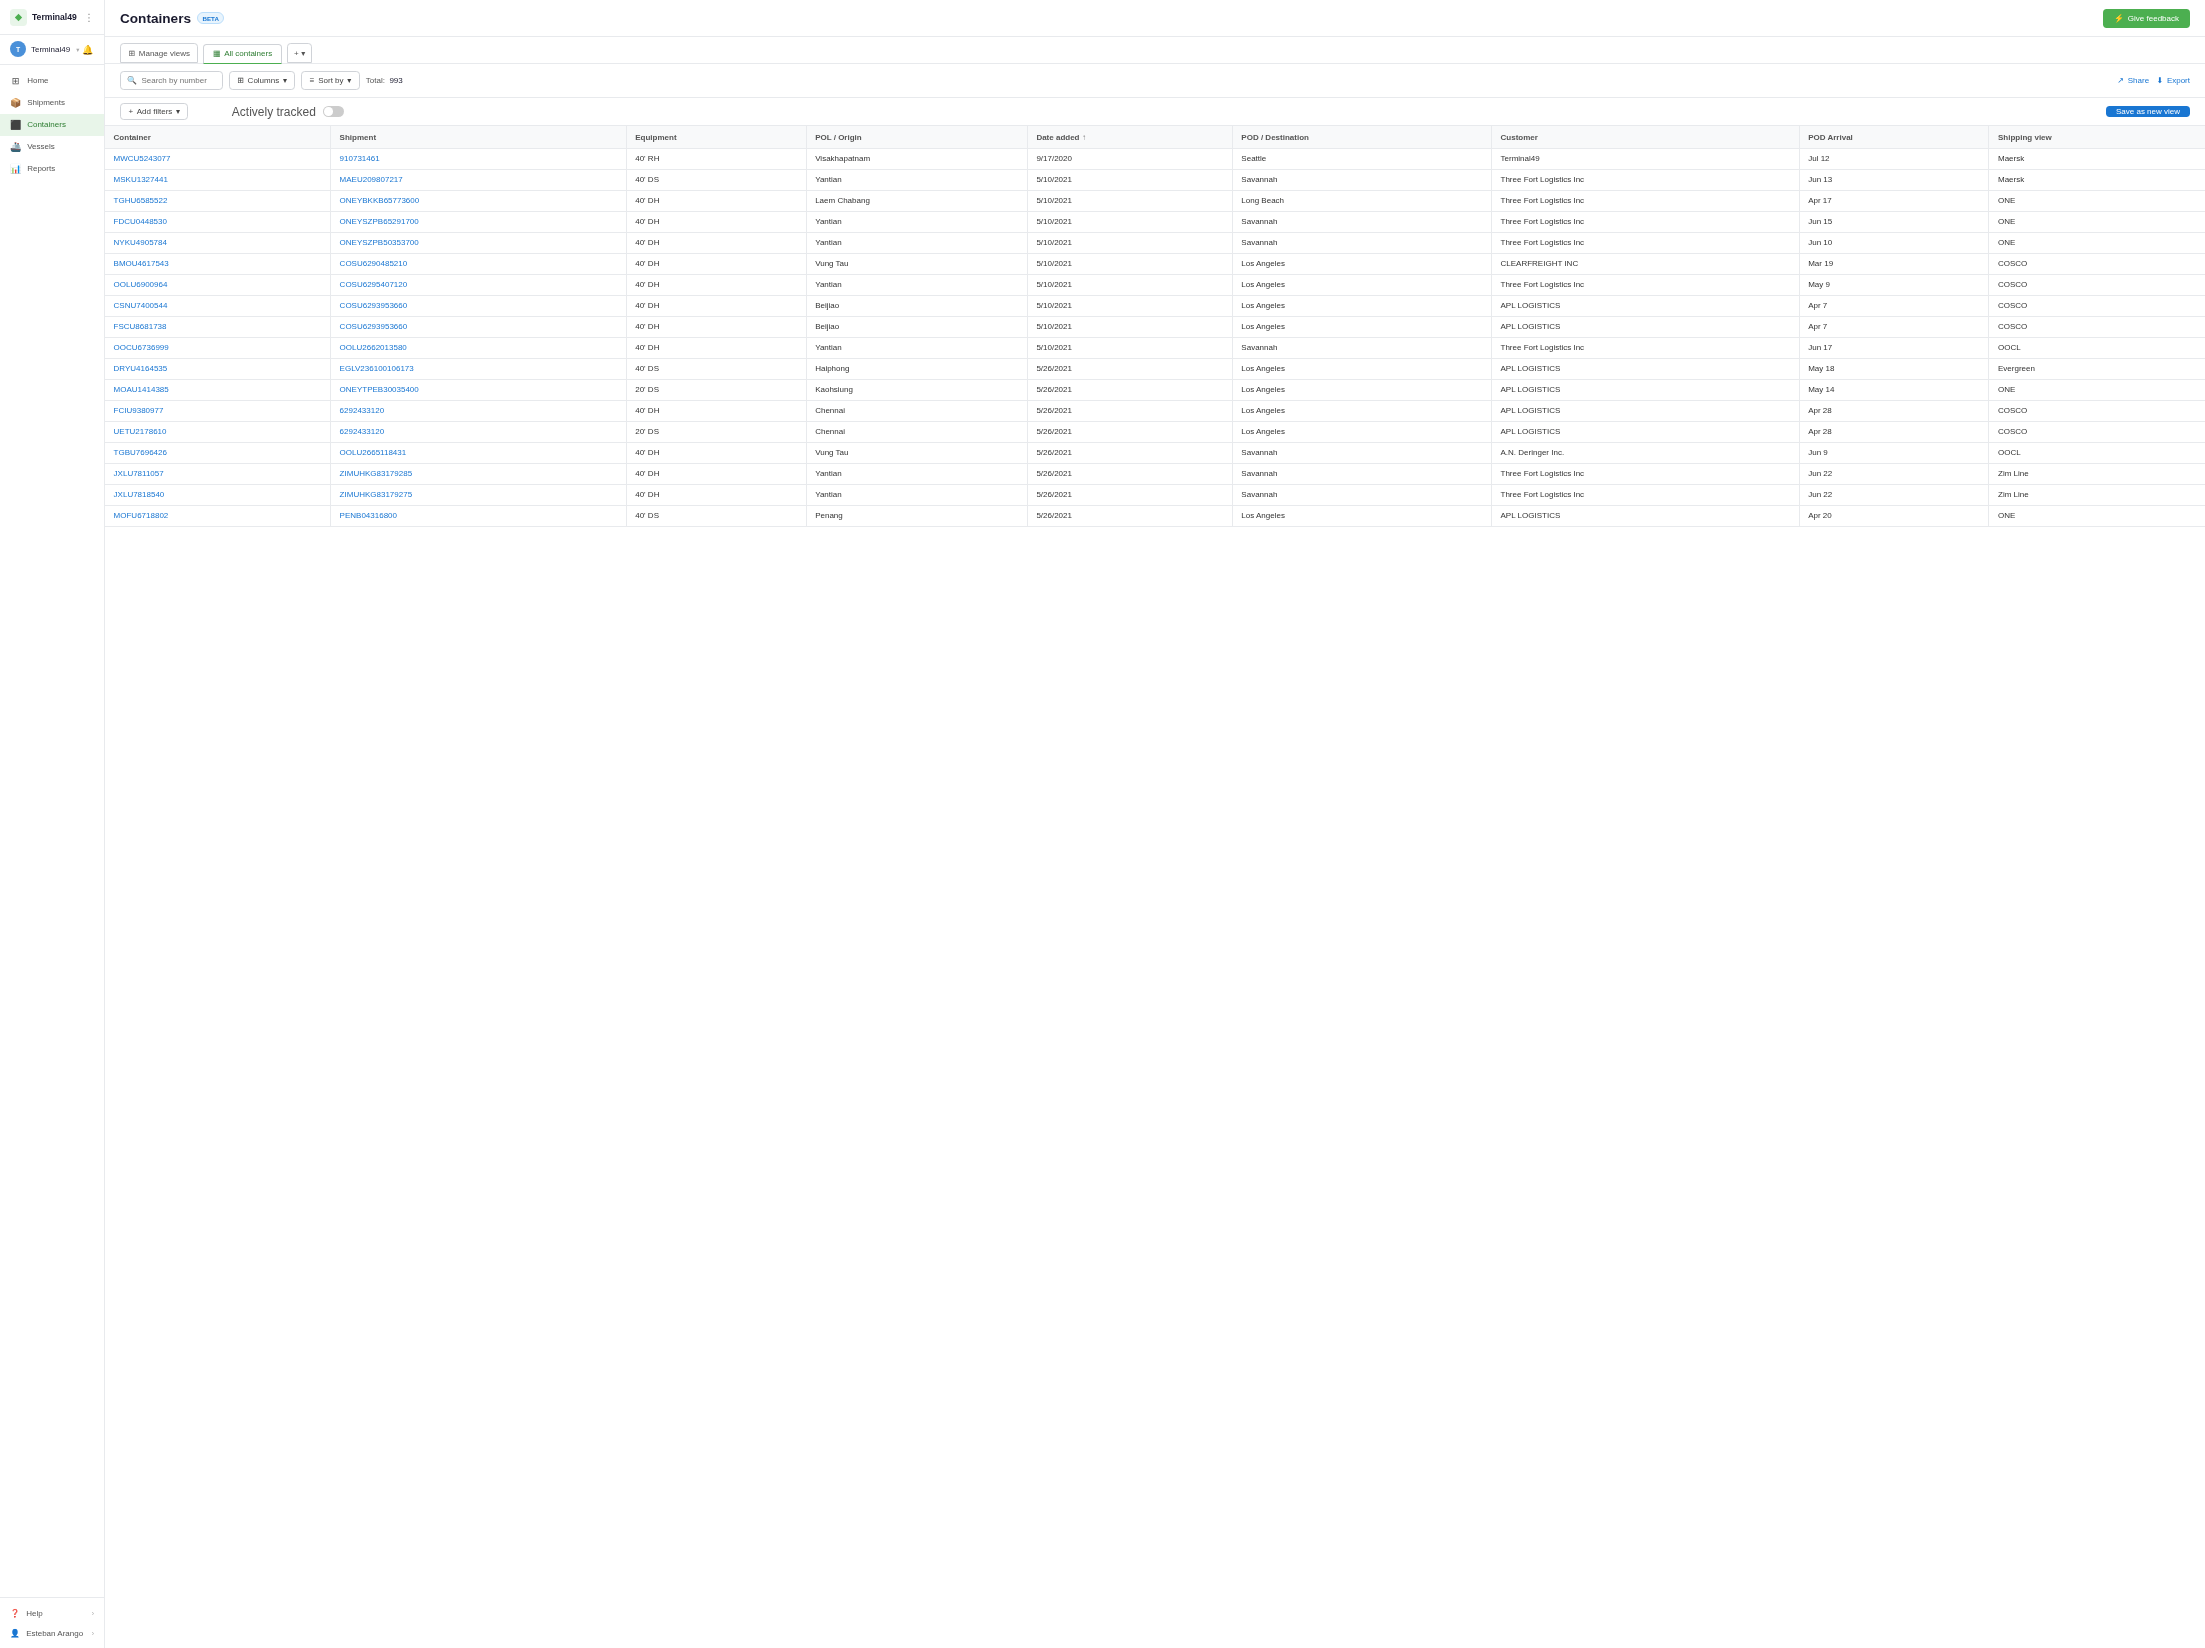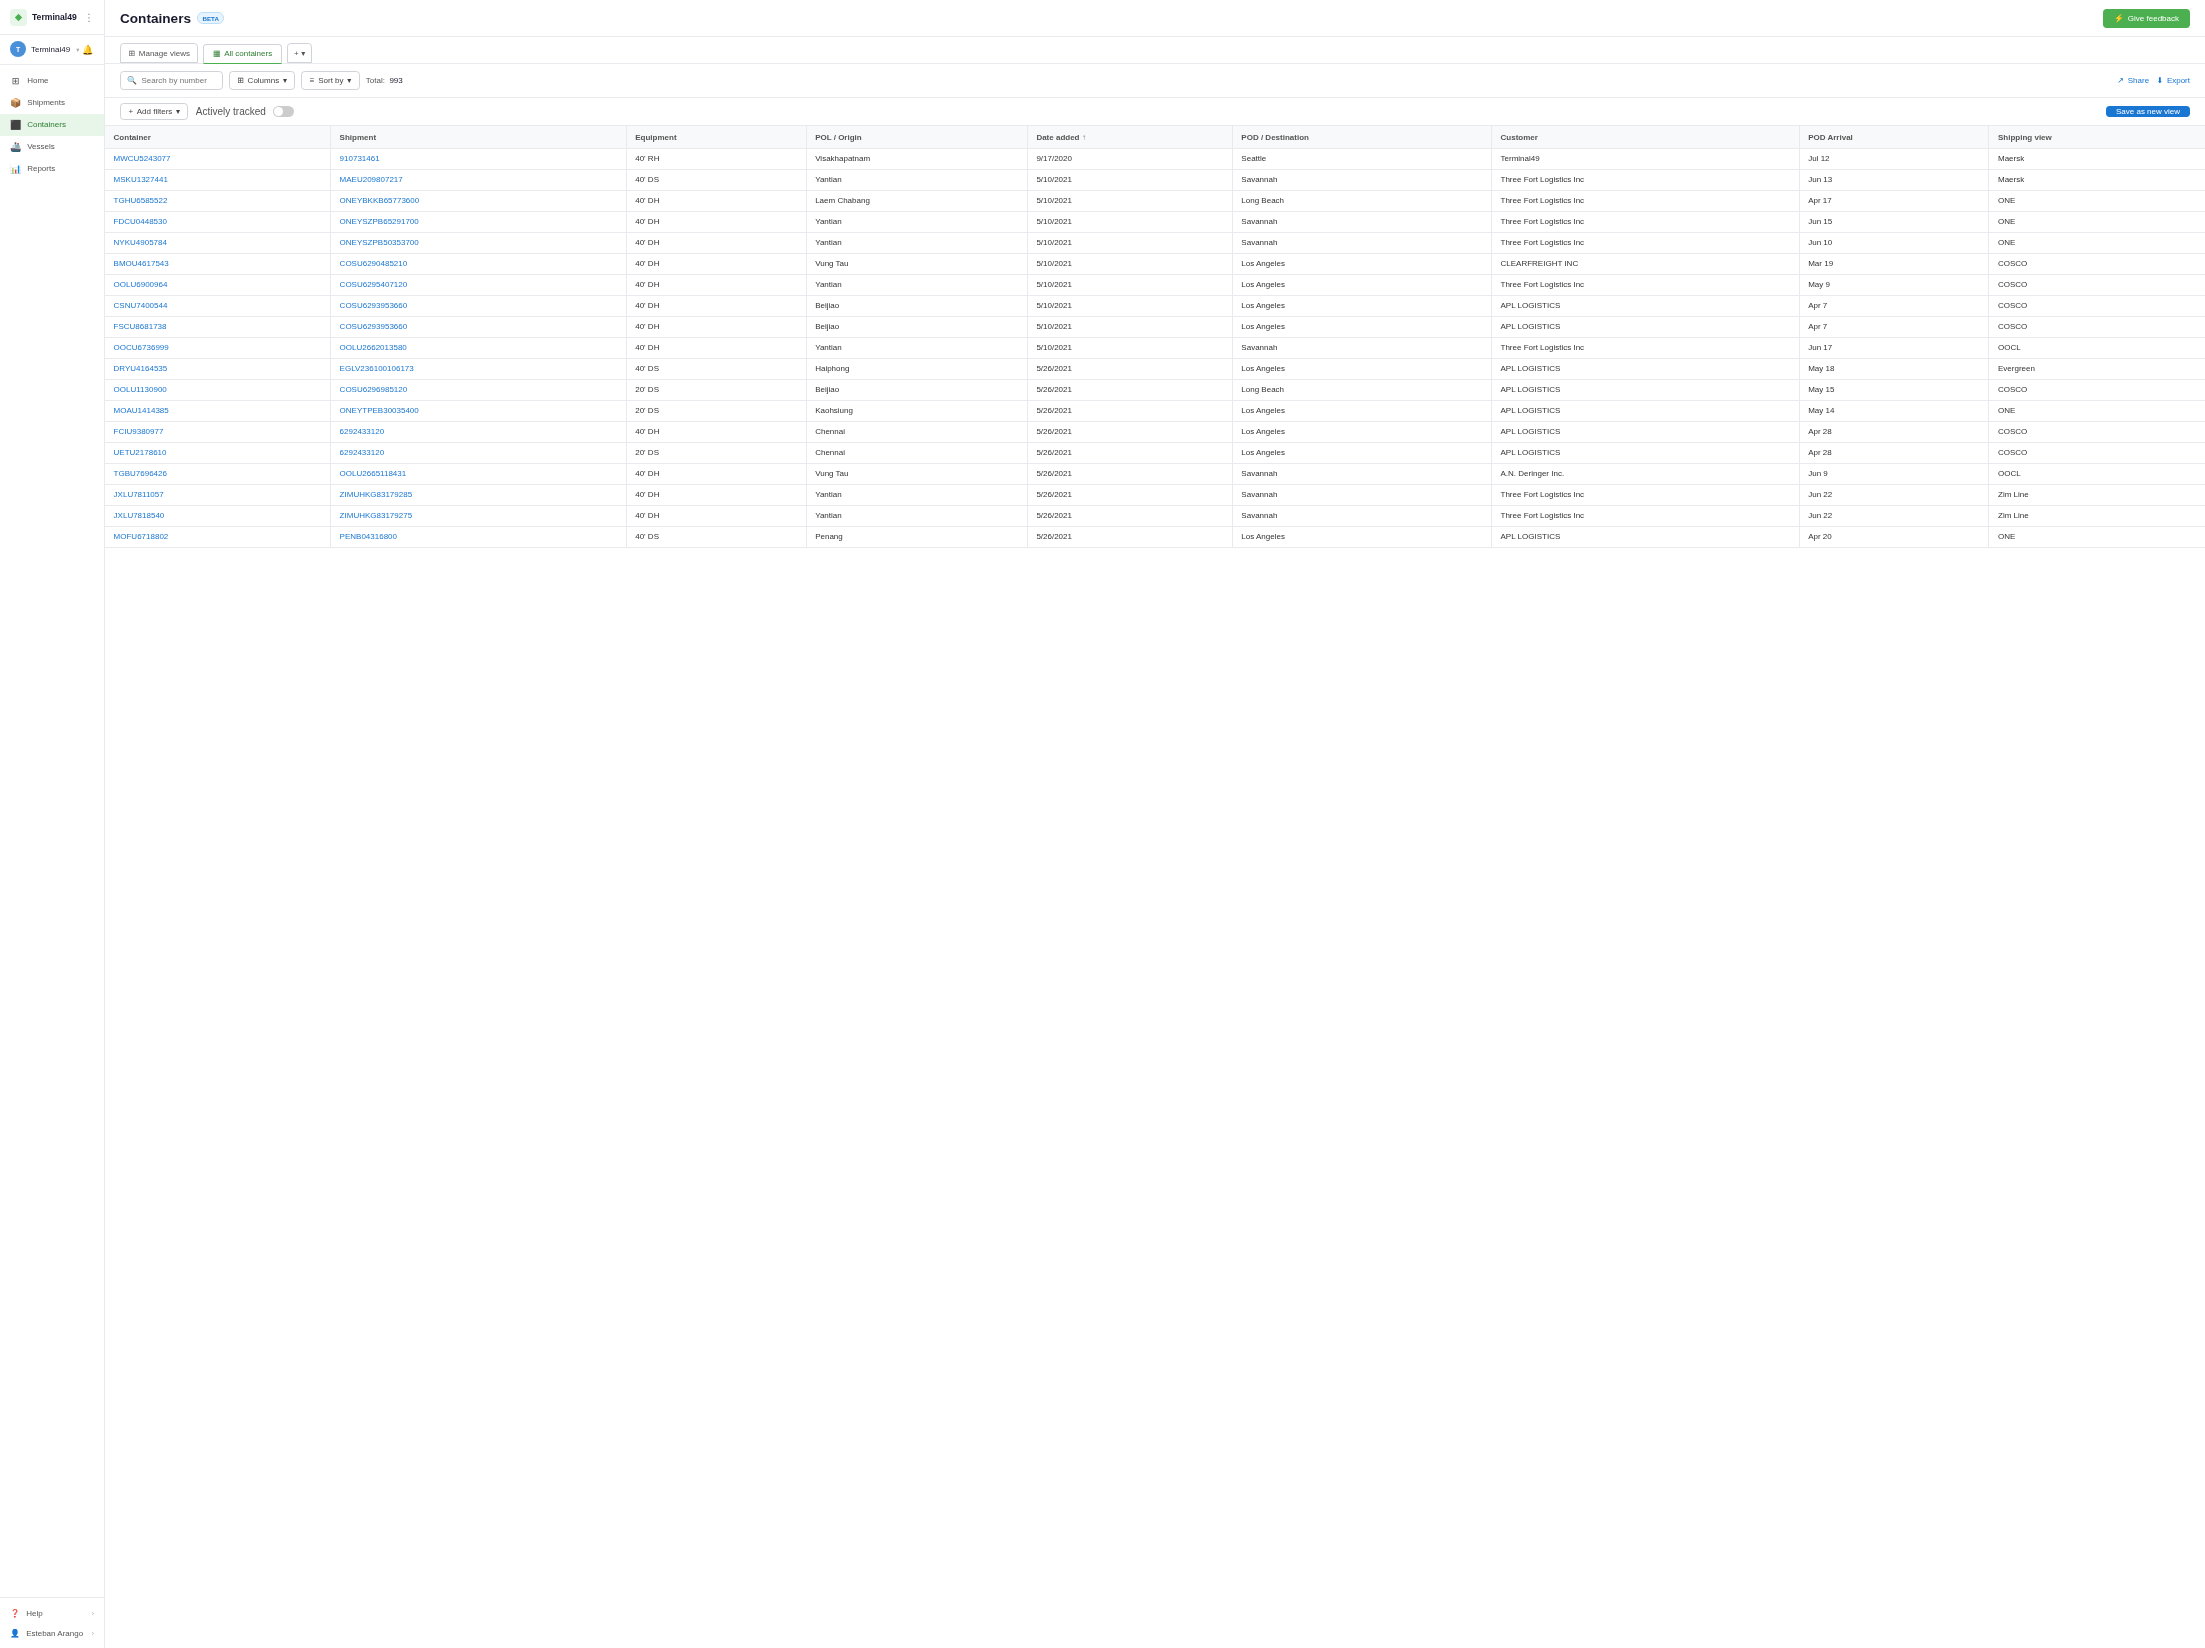--- a/index.html
+++ b/index.html
@@ -287,22 +287,23 @@
       gap: 3.7px;
       padding: 3.1px 7.4px;
       border: 0.6px solid #d0d3d8;
       border-radius: 3.7px;
       cursor: pointer;
       color: #444;
       font-size: 8px;
       background: #fff;
     }
     .actively-tracked-label {
-      font-size: 10px;
+      font-size: 12px;
       color: #555;
+      margin-left: 36px;
     }
     .toggle-switch {
       width: 21px;
       height: 11px;
       background: #ccc;
       border-radius: 5.5px;
       position: relative;
       cursor: pointer;
     }
     .toggle-switch::after {
@@ -636,31 +637,20 @@
     <td class="link-cell">EGLV236100106173</td>
     <td>40' DS</td>
     <td>Haiphong</td>
     <td>5/26/2021</td>
     <td>Los Angeles</td>
     <td>APL LOGISTICS</td>
     <td>May 18</td>
     <td>Evergreen</td>
   </tr>
           <tr>
-    <td class="link-cell">OOLU1130900</td>
-    <td class="link-cell">COSU6296985120</td>
-    <td>20' DS</td>
-    <td>Beijiao</td>
-    <td>5/26/2021</td>
-    <td>Long Beach</td>
-    <td>APL LOGISTICS</td>
-    <td>May 15</td>
-    <td>COSCO</td>
-  </tr>
-          <tr>
     <td class="link-cell">MOAU1414385</td>
     <td class="link-cell">ONEYTPEB30035400</td>
     <td>20' DS</td>
     <td>Kaohsiung</td>
     <td>5/26/2021</td>
     <td>Los Angeles</td>
     <td>APL LOGISTICS</td>
     <td>May 14</td>
     <td>ONE</td>
   </tr>

